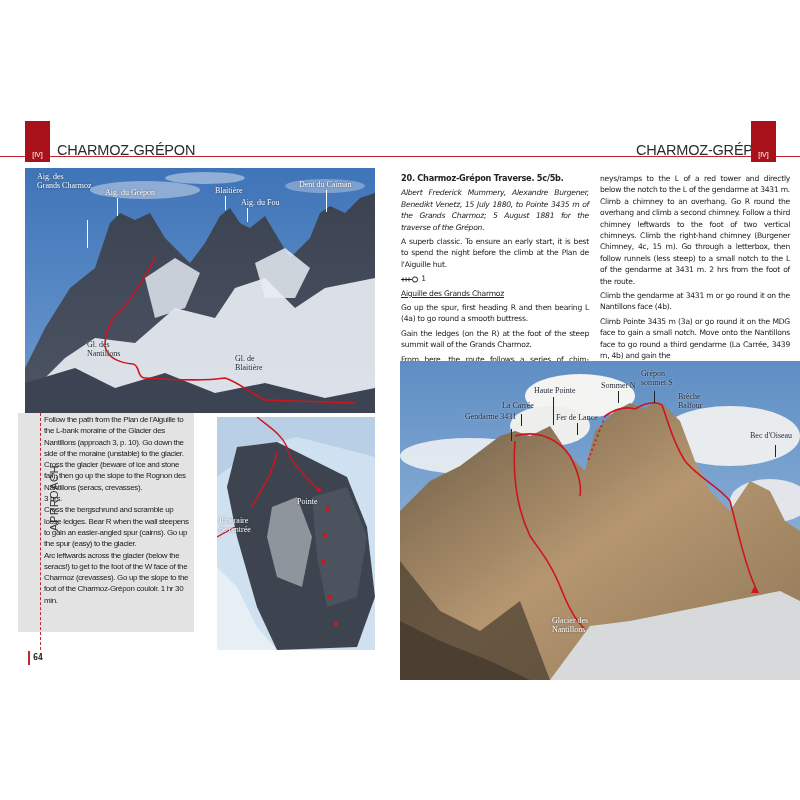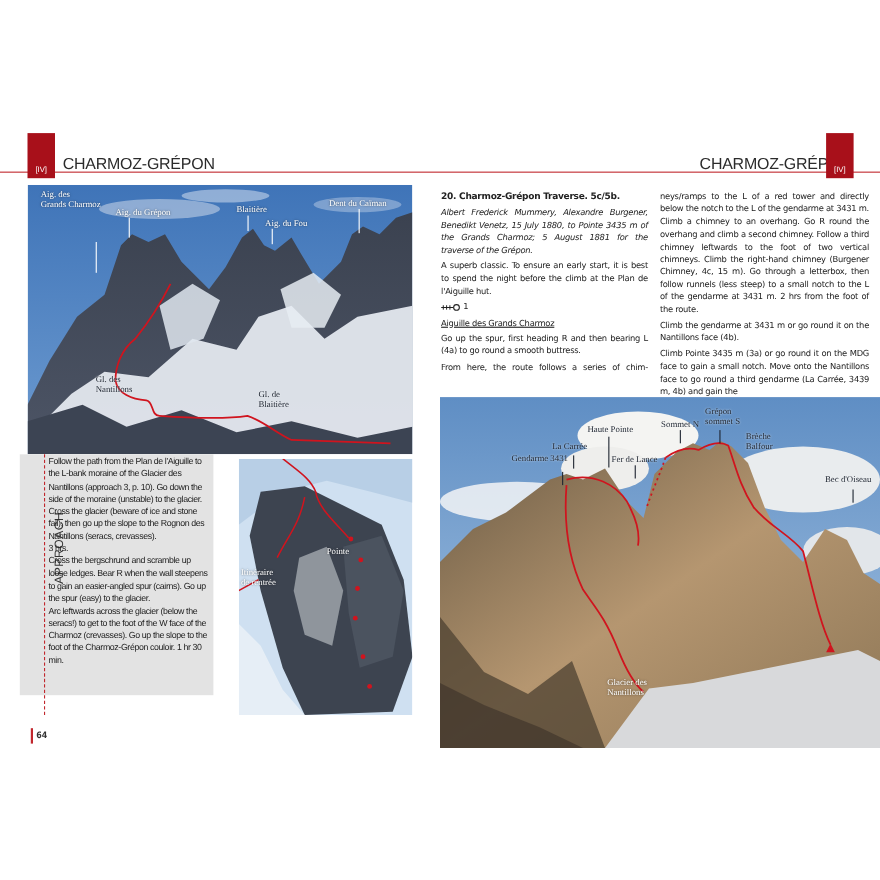--- a/index.html
+++ b/index.html
@@ -19,21 +19,21 @@
   .approach-label{position:absolute;left:14px;top:492px;transform:rotate(-90deg);transform-origin:center;font-family:"Liberation Sans",sans-serif;font-size:11px;letter-spacing:.5px;color:#333;width:80px;text-align:center;}
   .dash{position:absolute;left:40px;top:413px;width:0;height:237px;border-left:1.3px dashed #c1272d;}
   .approach-text{position:absolute;left:44px;top:414px;width:148px;font-family:"Liberation Sans Narrow","Liberation Sans",sans-serif;font-size:8px;line-height:11.3px;color:#222;letter-spacing:-0.35px;}
   .approach-text p{margin:0;}
   
   .col{position:absolute;top:170px;width:194px;font-family:"DejaVu Sans",sans-serif;font-size:7.6px;line-height:11.4px;color:#222;text-align:justify;letter-spacing:-0.25px;}
   .col p{margin:3px;}
   .rtitle{font-weight:bold;font-size:8.2px;}
   .ital{font-style:italic;}
   .sub{text-decoration:underline;}
-  .pagenum{position:absolute;left:28px;top:651px;font-size:8px;font-weight:bold;color:#333;padding-left:3px;border-left:2px solid #c1272d;line-height:14px;margin-top:11px;}
+  .pagenum{position:absolute;left:28px;top:651px;font-size:8px;font-weight:bold;color:#333;padding-left:3px;border-left:2px solid #c1272d;line-height:14px;}
   svg{display:block;}
 </style>
 </head>
 <body>
 
 <div class="hline" style="left:0;width:400px;"></div>
 <div class="hline" style="left:400px;width:400px;"></div>
 <div class="tab" style="left:25px;">[IV]</div>
 <div class="htitle" style="left:57px;">CHARMOZ-GRÉPON</div>
 <div class="htitle" style="left:636px;">CHARMOZ-GRÉPON</div>
@@ -128,20 +128,21 @@
   <p class="rtitle">20. Charmoz-Grépon Traverse. 5c/5b.</p>
   <p class="ital">Albert Frederick Mummery, Alexandre Burgener, Benedikt Venetz, 15 July 1880, to Pointe 3435 m of the Grands Charmoz; 5 August 1881 for the traverse of the Grépon.</p>
   <p>A superb classic. To ensure an early start, it is best to spend the night before the climb at the Plan de l'Aiguille hut.</p>
   <p><span style="display:inline-block;vertical-align:middle;width:18px;height:7px;position:relative;"><svg width="18" height="7" viewBox="0 0 18 7">
           <path d="M0,3.5 H11" stroke="#222" stroke-width="1"></path>
           <path d="M2,1.5 V5.5 M5,1.5 V5.5 M8,1.5 V5.5" stroke="#222" stroke-width=".9"></path>
           <circle cx="14" cy="3.5" r="2.6" fill="none" stroke="#222" stroke-width="1"></circle>
         </svg></span> <span>1</span></p>
   <p class="sub">Aiguille des Grands Charmoz</p>
   <p>Go up the spur, first heading R and then bearing L (4a) to go round a smooth buttress.</p>
+  <p>Gain the ledges (on the R) at the foot of the steep summit wall of the Grands Charmoz.</p>
   <p style="text-align-last:justify;">From here, the route follows a series of chim-</p>
 </div>
 <div class="col" style="left:597px;width:196px;">
   <p>neys/ramps to the L of a red tower and directly below the notch to the L of the gendarme at 3431 m. Climb a chimney to an overhang. Go R round the overhang and climb a second chimney. Follow a third chimney leftwards to the foot of two vertical chimneys. Climb the right-hand chimney (Burgener Chimney, 4c, 15 m). Go through a letterbox, then follow runnels (less steep) to a small notch to the L of the gendarme at 3431 m. 2 hrs from the foot of the route.</p>
   <p>Climb the gendarme at 3431 m or go round it on the Nantillons face (4b).</p>
   <p>Climb Pointe 3435 m (3a) or go round it on the MDG face to gain a small notch. Move onto the Nantillons face to go round a third gendarme (La Carrée, 3439 m, 4b) and gain the</p>
 </div>
 
 <div class="photo" style="left:400px;top:361px;width:400px;height:319px;">
   <svg width="400" height="319" viewBox="0 0 400 319">

